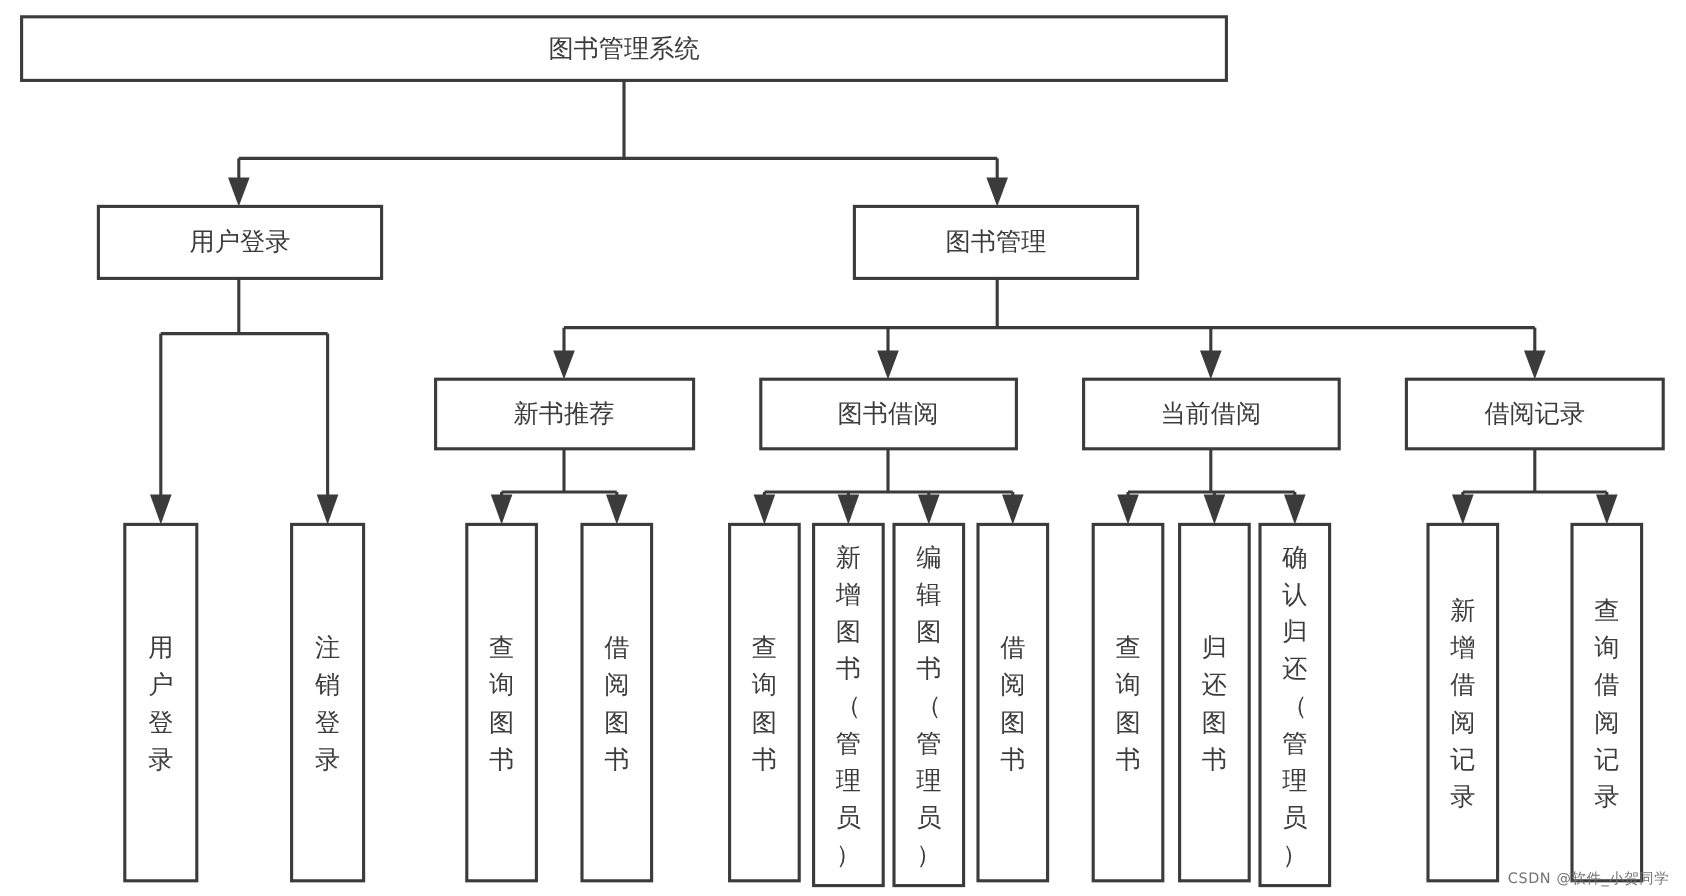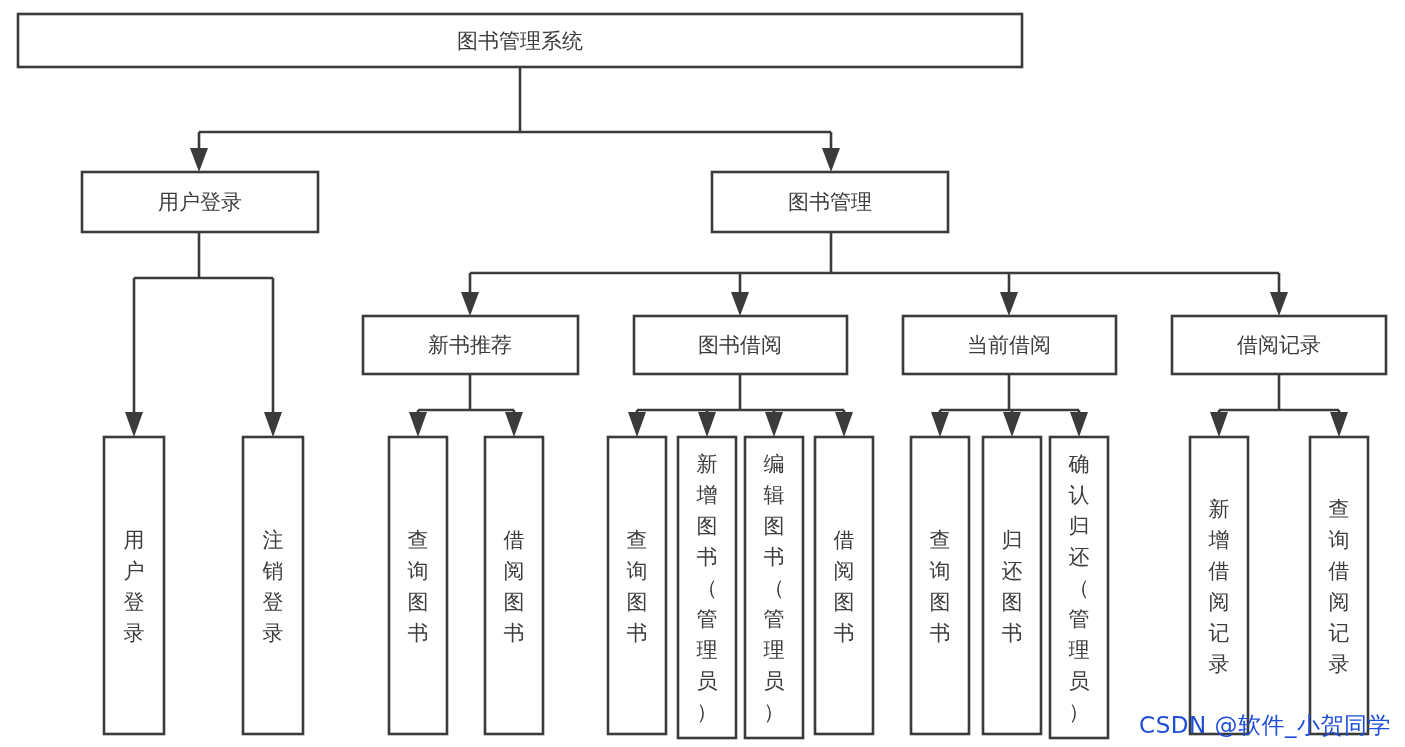--- a/index.html
+++ b/index.html
@@ -51,22 +51,22 @@
     fill: #3c3c3c;
     font-family: "DejaVu Sans", "Liberation Sans", sans-serif;
     font-size: 21px;
     text-anchor: middle;
   }
   .watermark {
     position: absolute;
     right: 14px;
     bottom: 6px;
     font-family: "DejaVu Sans", "Liberation Sans", sans-serif;
-    font-size: 23px;
-    color: #1d4ed8;
+    font-size: 12px;
+    color: #737373;
     letter-spacing: 0.5px;
     white-space: nowrap;
     pointer-events: none;
   }
 </style>
 </head>
 <body>
 
 <div id="canvas">
 

